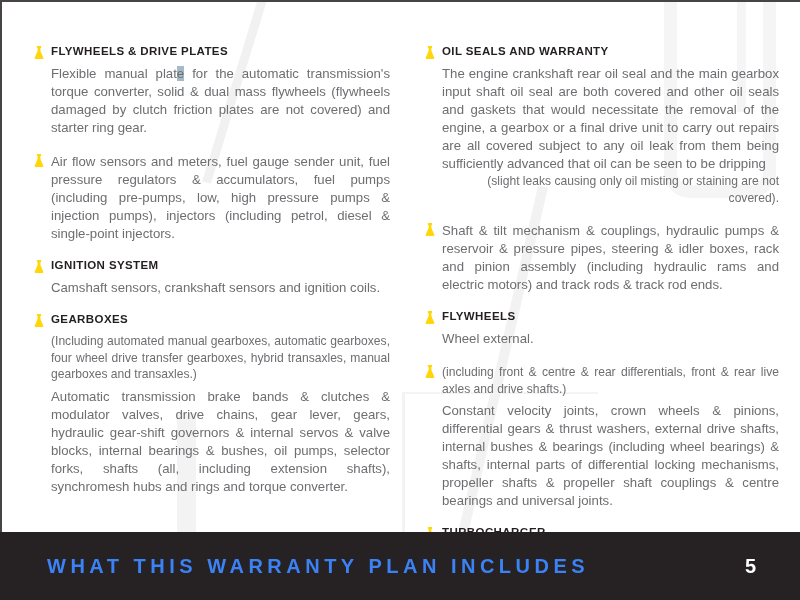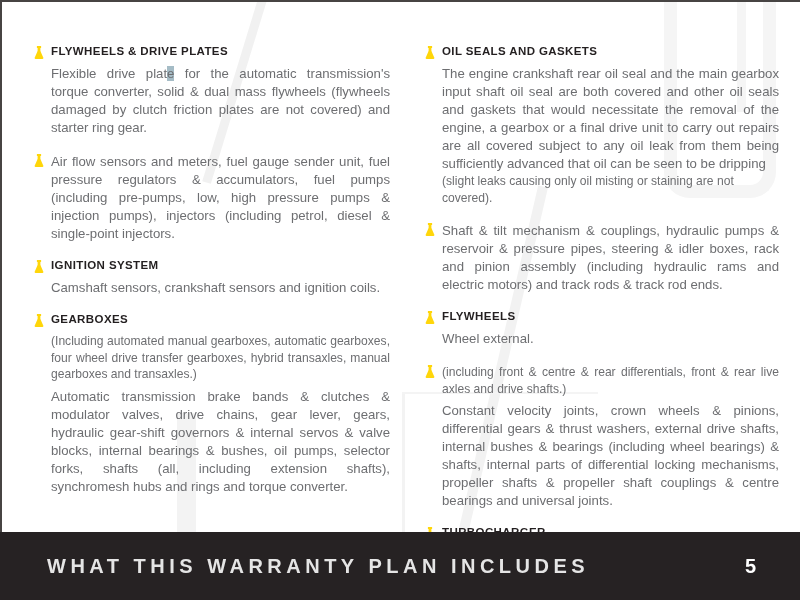--- a/index.html
+++ b/index.html
@@ -26,29 +26,29 @@
   .content{position:absolute;top:45px;left:0;right:0;z-index:2;}
   .col{position:absolute;top:0;}
   .col-left{left:34px;width:356px;}
   .col-right{left:425px;width:354px;}
 
   .section{position:relative;padding-left:17px;margin-bottom:16px;}
   .bullet{position:absolute;left:0;top:0;width:10px;height:13px;display:inline-block;}
   .sec-title{margin:0 0 7px 0;font-size:11.5px;font-weight:bold;color:#231f20;letter-spacing:0.4px;line-height:13px;}
   .sec-body{margin:0;font-size:13.2px;line-height:18px;color:#6d6e71;text-align:justify;}
   .sec-note{margin:0 0 5px 0;font-size:12.1px;line-height:16.5px;color:#6d6e71;text-align:justify;}
-  .note-after{margin:0;text-align:left;}
+  .note-after{margin:0;text-align:right;}
   .hl{background:#a5bcc6;}
 
   .footer{
     position:absolute;left:0;right:0;bottom:0;height:68px;background:#262223;z-index:6;
     display:flex;align-items:center;justify-content:space-between;
     padding:0 44px 0 47px;box-sizing:border-box;
   }
-  .footer-title{color:#e5e5e5;font-size:20px;font-weight:bold;letter-spacing:4.5px;}
+  .footer-title{color:#3b82f6;font-size:20px;font-weight:bold;letter-spacing:4.5px;}
   .footer-page{color:#ffffff;font-size:20px;font-weight:bold;}
 </style>
 </head>
 <body>
 
 <div class="page">
 
   <div class="wm wm-diag1"></div>
   <div class="wm wm-diag2"></div>
   <div class="wm wm-u-right"></div>
@@ -69,21 +69,21 @@
           <svg width="10" height="13" viewBox="0 0 10 13">
               <g fill="#FFD60A">
                 <rect x="2.9" y="0" width="4.2" height="2"></rect>
                 <rect x="3.6" y="1.4" width="2.8" height="4"></rect>
                 <polygon points="3.6,5 6.4,5 9.2,11.6 0.8,11.6"></polygon>
                 <rect x="0.6" y="11" width="8.8" height="2" rx="1"></rect>
               </g>
             </svg>
         </span>
         <h3 class="sec-title">FLYWHEELS &amp; DRIVE PLATES</h3>
-        <p class="sec-body"><span>Flexible drive plat</span><span class="hl">e</span><span> for the automatic transmission's torque converter, solid &amp; dual mass flywheels (flywheels damaged by clutch friction plates are not covered) and starter ring gear.</span></p>
+        <p class="sec-body"><span>Flexible manual plat</span><span class="hl">e</span><span> for the automatic transmission's torque converter, solid &amp; dual mass flywheels (flywheels damaged by clutch friction plates are not covered) and starter ring gear.</span></p>
       </div>
 
       <div class="section">
         <span class="bullet">
           <svg width="10" height="13" viewBox="0 0 10 13">
               <g fill="#FFD60A">
                 <rect x="2.9" y="0" width="4.2" height="2"></rect>
                 <rect x="3.6" y="1.4" width="2.8" height="4"></rect>
                 <polygon points="3.6,5 6.4,5 9.2,11.6 0.8,11.6"></polygon>
                 <rect x="0.6" y="11" width="8.8" height="2" rx="1"></rect>
@@ -132,21 +132,21 @@
         <span class="bullet">
           <svg width="10" height="13" viewBox="0 0 10 13">
               <g fill="#FFD60A">
                 <rect x="2.9" y="0" width="4.2" height="2"></rect>
                 <rect x="3.6" y="1.4" width="2.8" height="4"></rect>
                 <polygon points="3.6,5 6.4,5 9.2,11.6 0.8,11.6"></polygon>
                 <rect x="0.6" y="11" width="8.8" height="2" rx="1"></rect>
               </g>
             </svg>
         </span>
-        <h3 class="sec-title">OIL SEALS AND GASKETS</h3>
+        <h3 class="sec-title">OIL SEALS AND WARRANTY</h3>
         <p class="sec-body">The engine crankshaft rear oil seal and the main gearbox input shaft oil seal are both covered and other oil seals and gaskets that would necessitate the removal of the engine, a gearbox or a final drive unit to carry out repairs are all covered subject to any oil leak from them being sufficiently advanced that oil can be seen to be dripping</p>
         <p class="sec-note note-after">(slight leaks causing only oil misting or staining are not covered).</p>
       </div>
 
       <div class="section">
         <span class="bullet">
           <svg width="10" height="13" viewBox="0 0 10 13">
               <g fill="#FFD60A">
                 <rect x="2.9" y="0" width="4.2" height="2"></rect>
                 <rect x="3.6" y="1.4" width="2.8" height="4"></rect>

